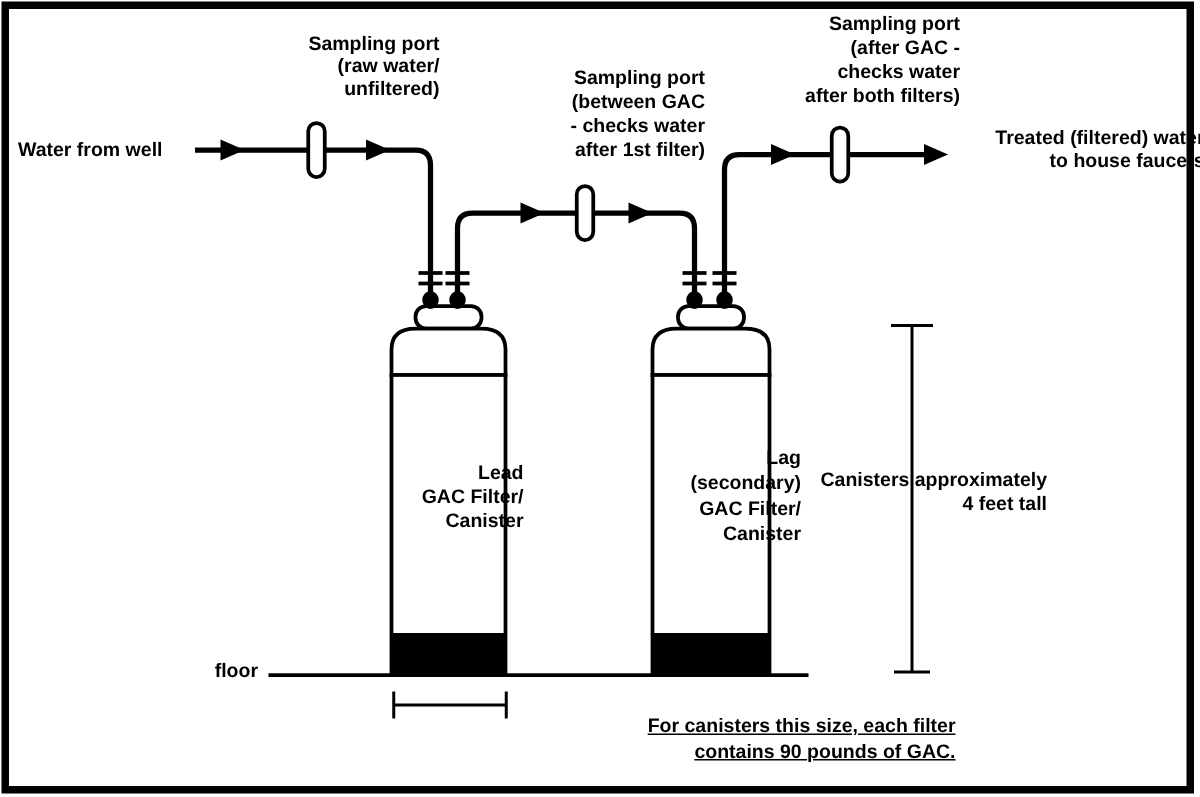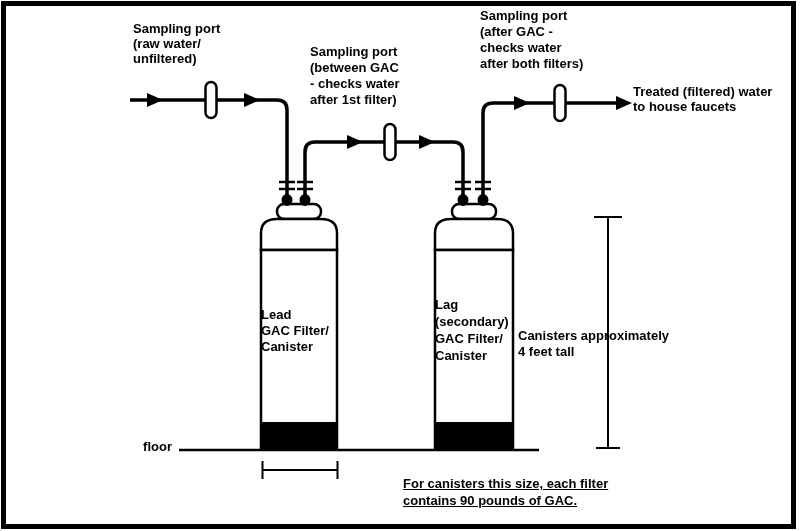--- a/index.html
+++ b/index.html
@@ -10,21 +10,21 @@
     font-family:"Liberation Sans", sans-serif;
   }
   .frame {
     position:absolute; left:1px; top:1px; right:4px; bottom:2px;
     border:5px solid var(--ink); pointer-events:none;
   }
   .diagram-svg { position:absolute; left:0; top:0; }
   .lbl {
     position:absolute; color:var(--ink);
     font:bold 13px/15px "Liberation Sans", sans-serif;
-    white-space:pre-line; text-align:left;
+    white-space:pre-line; text-align:right;
   }
   .title-lbl {
     font:bold 28px/30px "Liberation Sans", sans-serif;
     letter-spacing:0.5px;
   }
   
   .pipe   { stroke:var(--ink); stroke-width:3.5; fill:none; }
   .shape  { stroke:var(--ink); stroke-width:2.5; fill:var(--paper); }
   .tick   { stroke:var(--ink); stroke-width:2.5; }
   .solid  { fill:var(--ink); stroke:none; }
@@ -97,20 +97,21 @@
     </g>
 
     <g>
       <line class="dim" x1="594" y1="217" x2="622" y2="217"></line>
       <line class="dim" x1="596" y1="448" x2="620" y2="448"></line>
       <line class="dim" x1="608" y1="217" x2="608" y2="448"></line>
     </g>
   </svg>
 
 
+  <div class="lbl" style="left:12px; top:92px; width:120px; text-align:left;">Water from well</div>
 
   <div class="lbl" style="left:133px; top:21px; width:160px;">Sampling port
 (raw water/
 unfiltered)</div>
 
   <div class="lbl" style="left:310px; top:44px; width:160px; line-height:16px;">Sampling port
 (between GAC
 - checks water
 after 1st filter)</div>
 
@@ -124,21 +125,21 @@
 
   <div class="lbl" style="left:261px; top:307px; width:88px; line-height:16px;">Lead
 GAC Filter/
 Canister</div>
 
   <div class="lbl" style="left:435px; top:296px; width:99px; line-height:17px;">Lag
 (secondary)
 GAC Filter/
 Canister</div>
 
-  <div class="lbl" style="left:518px; top:328px; width:180px; line-height:16px;">Canisters approximately
+  <div class="lbl" style="left:518px; top:312px; width:180px; line-height:16px;">Canisters approximately
 4 feet tall</div>
 
   <div class="lbl" style="left:118px; top:439px; width:54px; text-align:right;">floor</div>
 
 
   <div class="lbl" style="left:403px; top:475px; width:234px; line-height:17px;text-decoration:underline;">For canisters this size, each filter
 contains 90 pounds of GAC.</div>
 
   <div class="frame"></div>
 </div>

